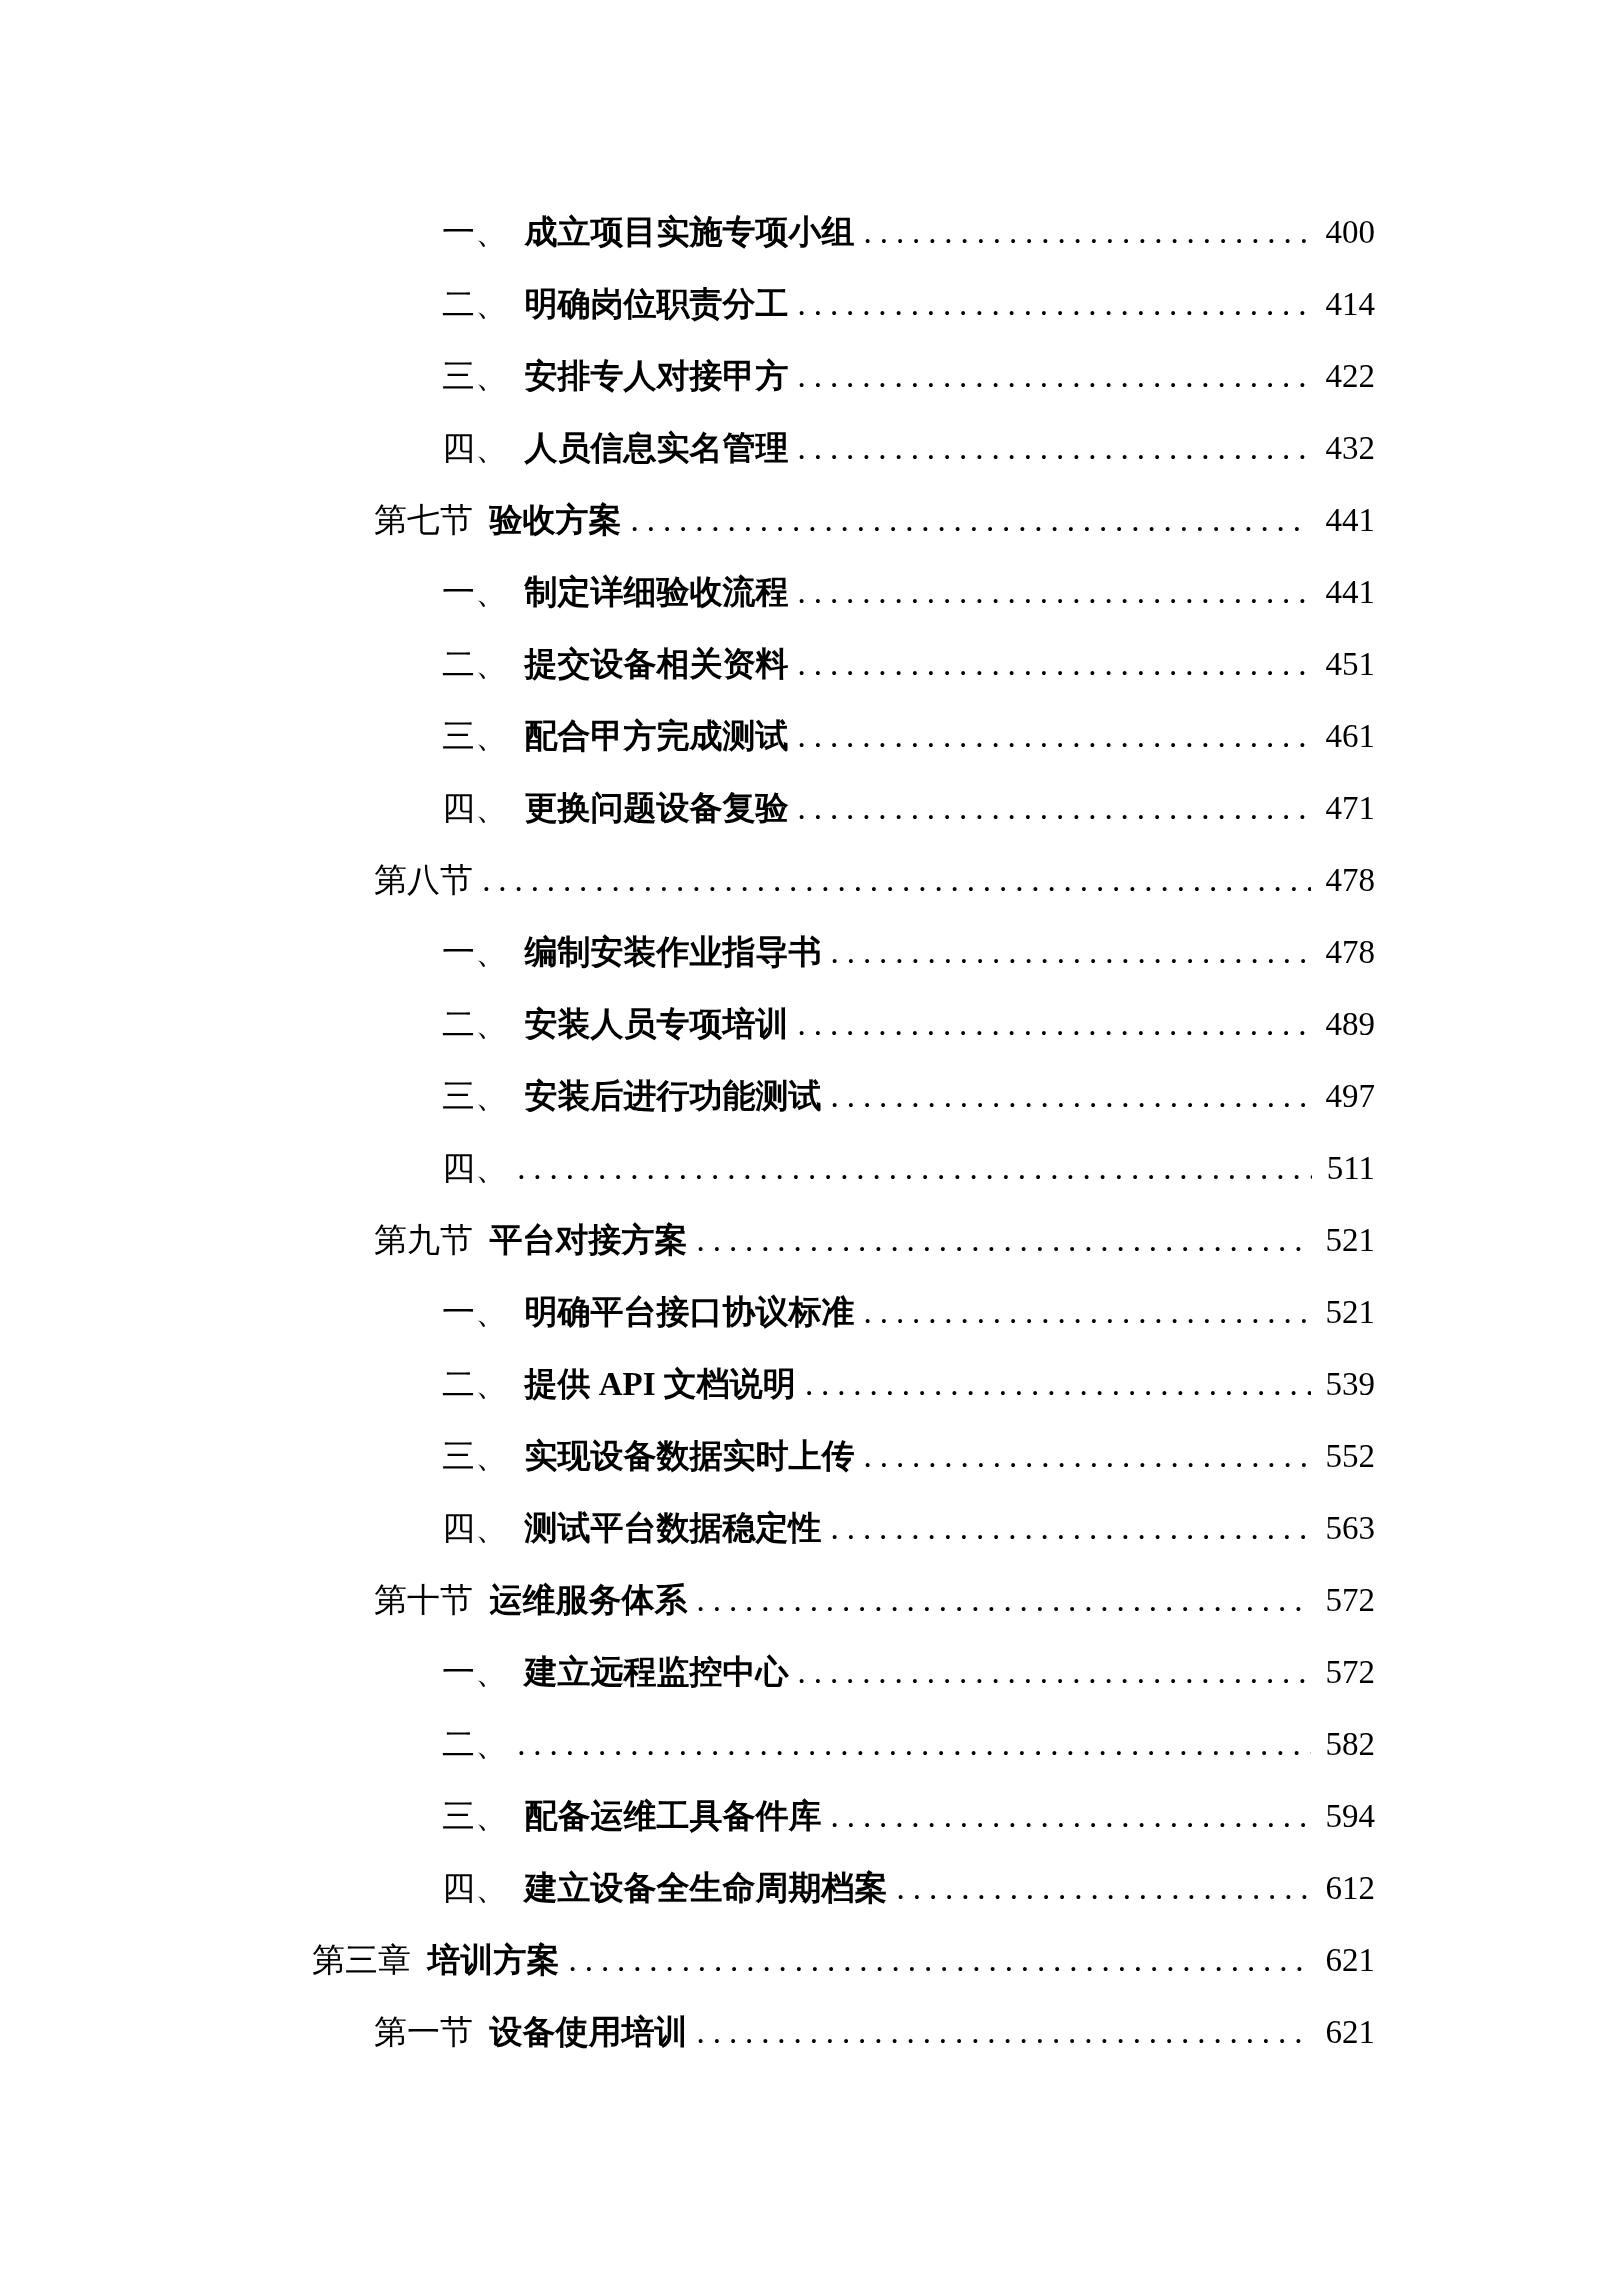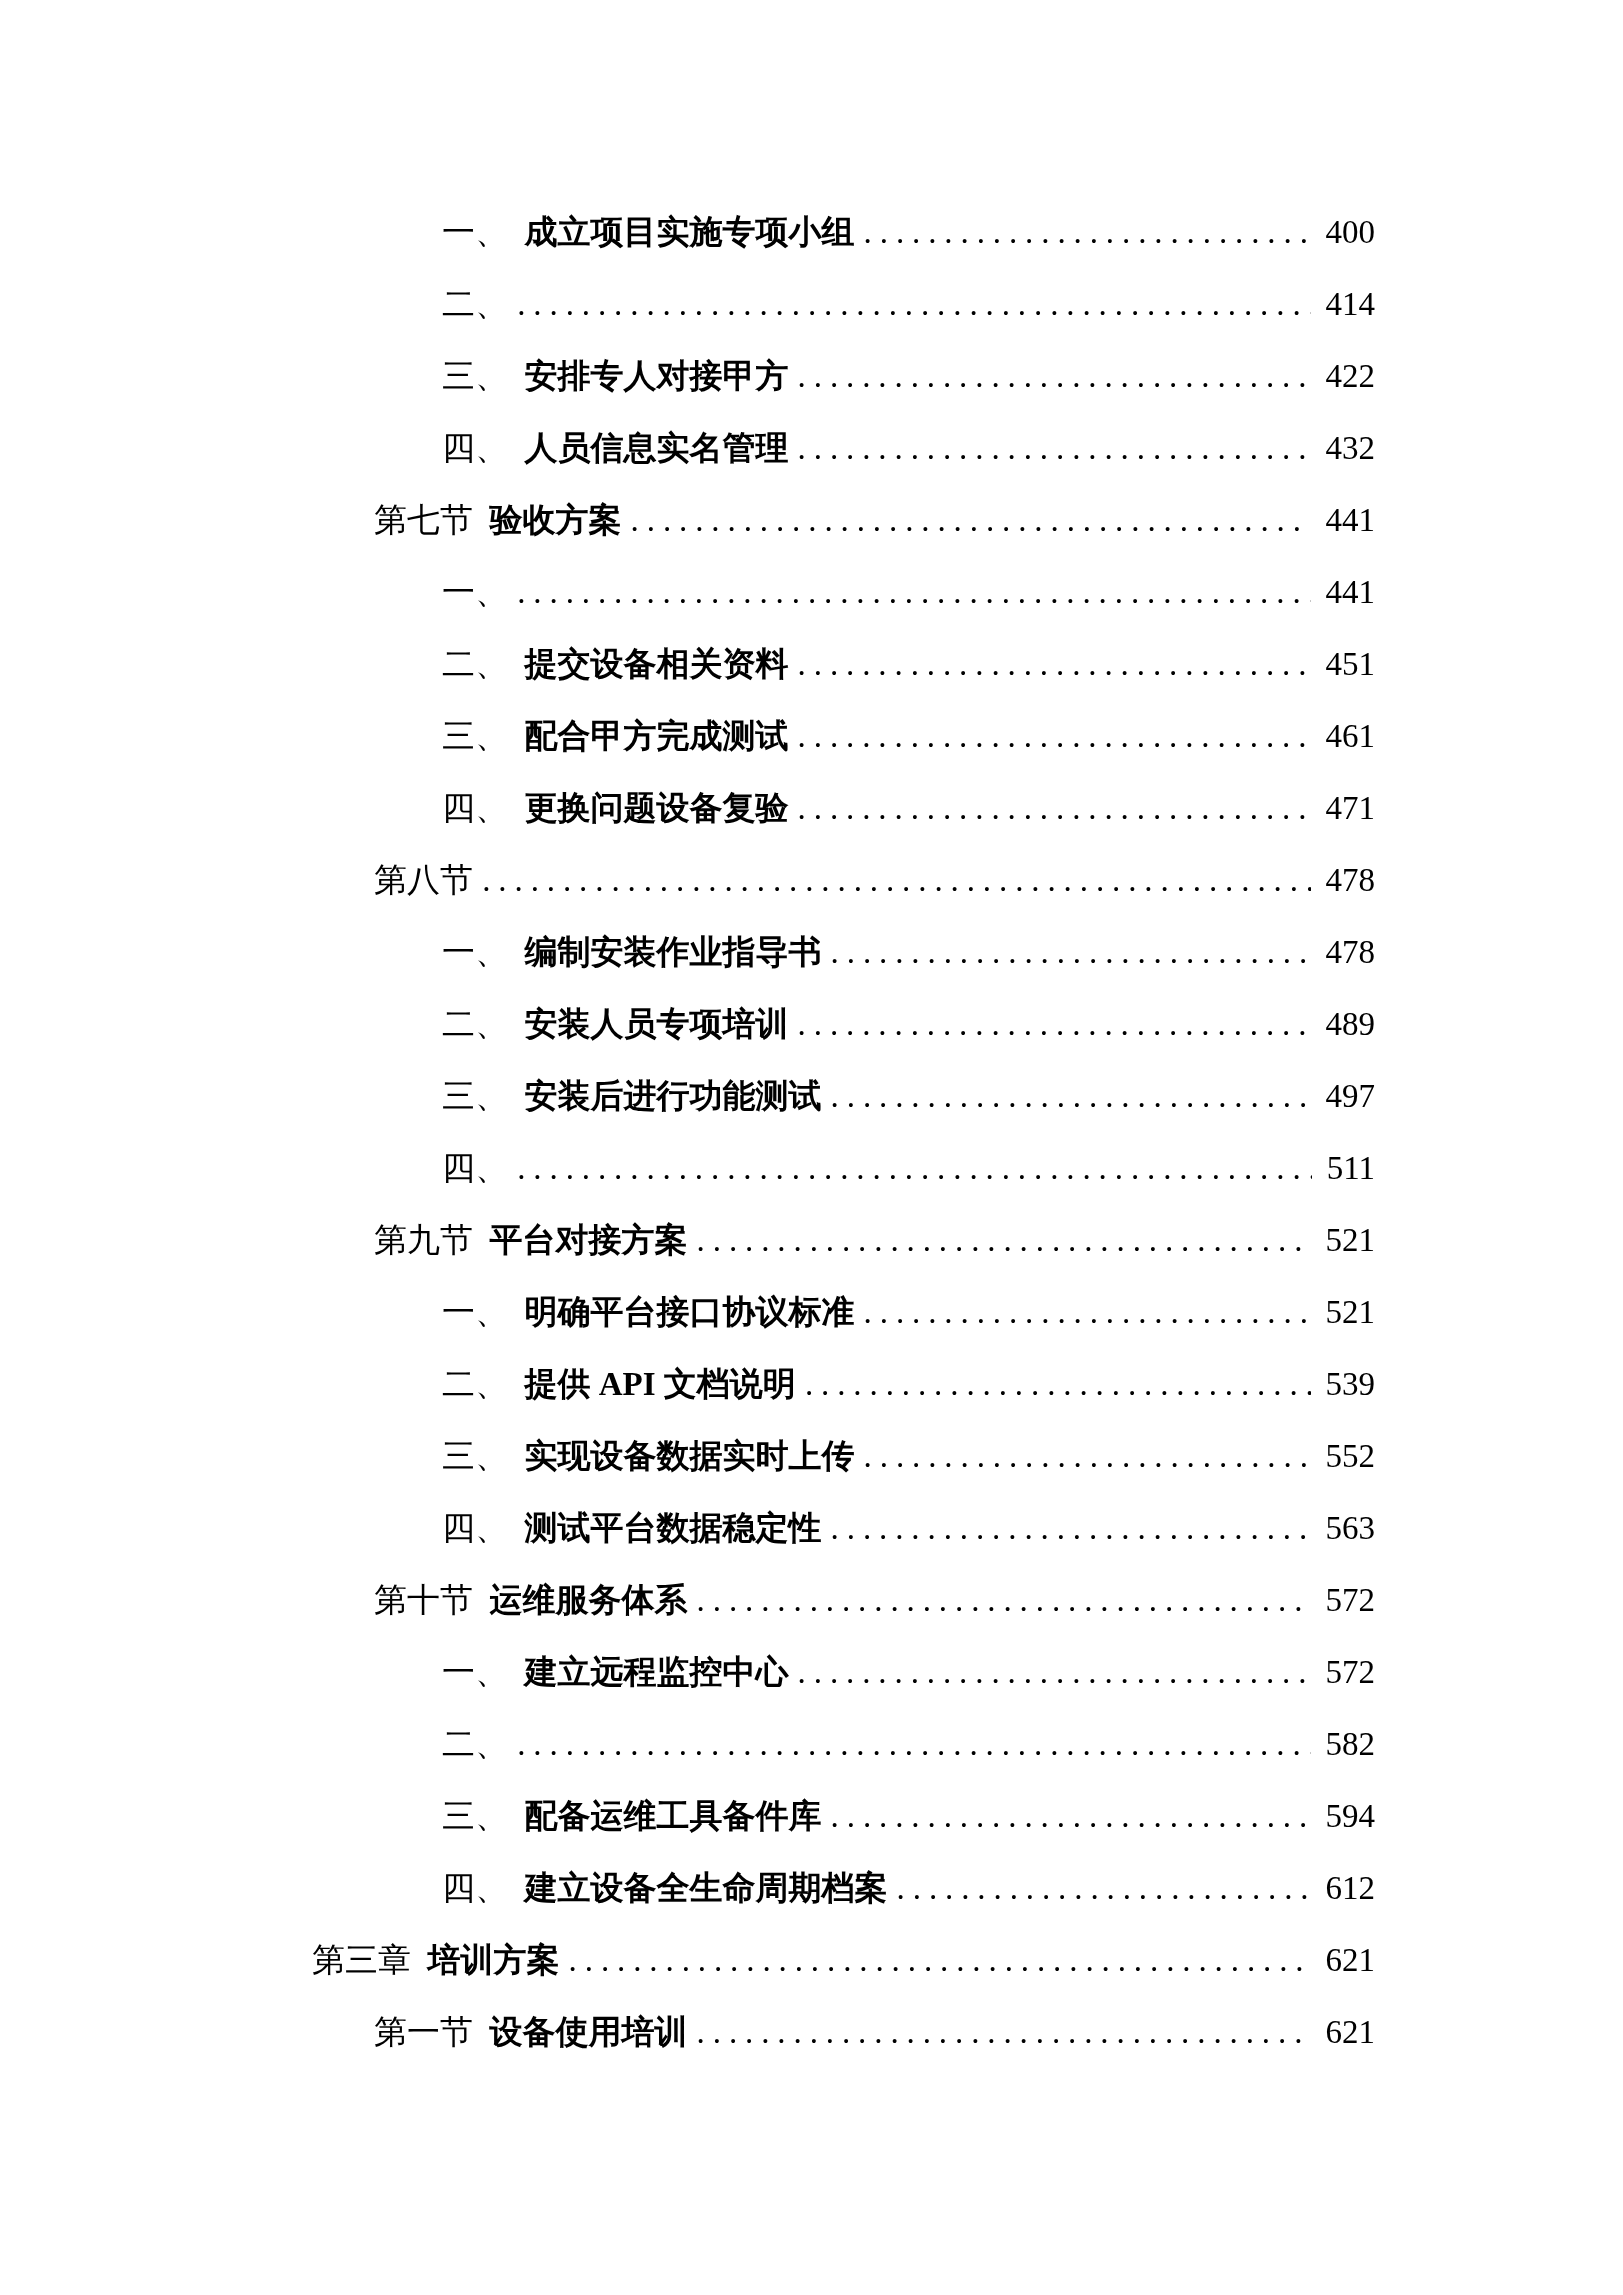--- a/index.html
+++ b/index.html
@@ -61,20 +61,21 @@
 <div class="page">
   <div class="toc" id="toc-list">
       <div class="toc-row item">
         <span class="toc-label">一、</span>
         <span class="toc-title">成立项目实施专项小组</span>
         <span class="leader">..........................................................................................</span>
         <span class="toc-page">400</span>
       </div>
       <div class="toc-row item">
         <span class="toc-label">二、</span>
+        <span class="toc-title">明确岗位职责分工</span>
         <span class="leader">..........................................................................................</span>
         <span class="toc-page">414</span>
       </div>
       <div class="toc-row item">
         <span class="toc-label">三、</span>
         <span class="toc-title">安排专人对接甲方</span>
         <span class="leader">..........................................................................................</span>
         <span class="toc-page">422</span>
       </div>
       <div class="toc-row item">
@@ -84,20 +85,21 @@
         <span class="toc-page">432</span>
       </div>
       <div class="toc-row section">
         <span class="toc-label">第七节</span>
         <span class="toc-title">验收方案</span>
         <span class="leader">..........................................................................................</span>
         <span class="toc-page">441</span>
       </div>
       <div class="toc-row item">
         <span class="toc-label">一、</span>
+        <span class="toc-title">制定详细验收流程</span>
         <span class="leader">..........................................................................................</span>
         <span class="toc-page">441</span>
       </div>
       <div class="toc-row item">
         <span class="toc-label">二、</span>
         <span class="toc-title">提交设备相关资料</span>
         <span class="leader">..........................................................................................</span>
         <span class="toc-page">451</span>
       </div>
       <div class="toc-row item">

